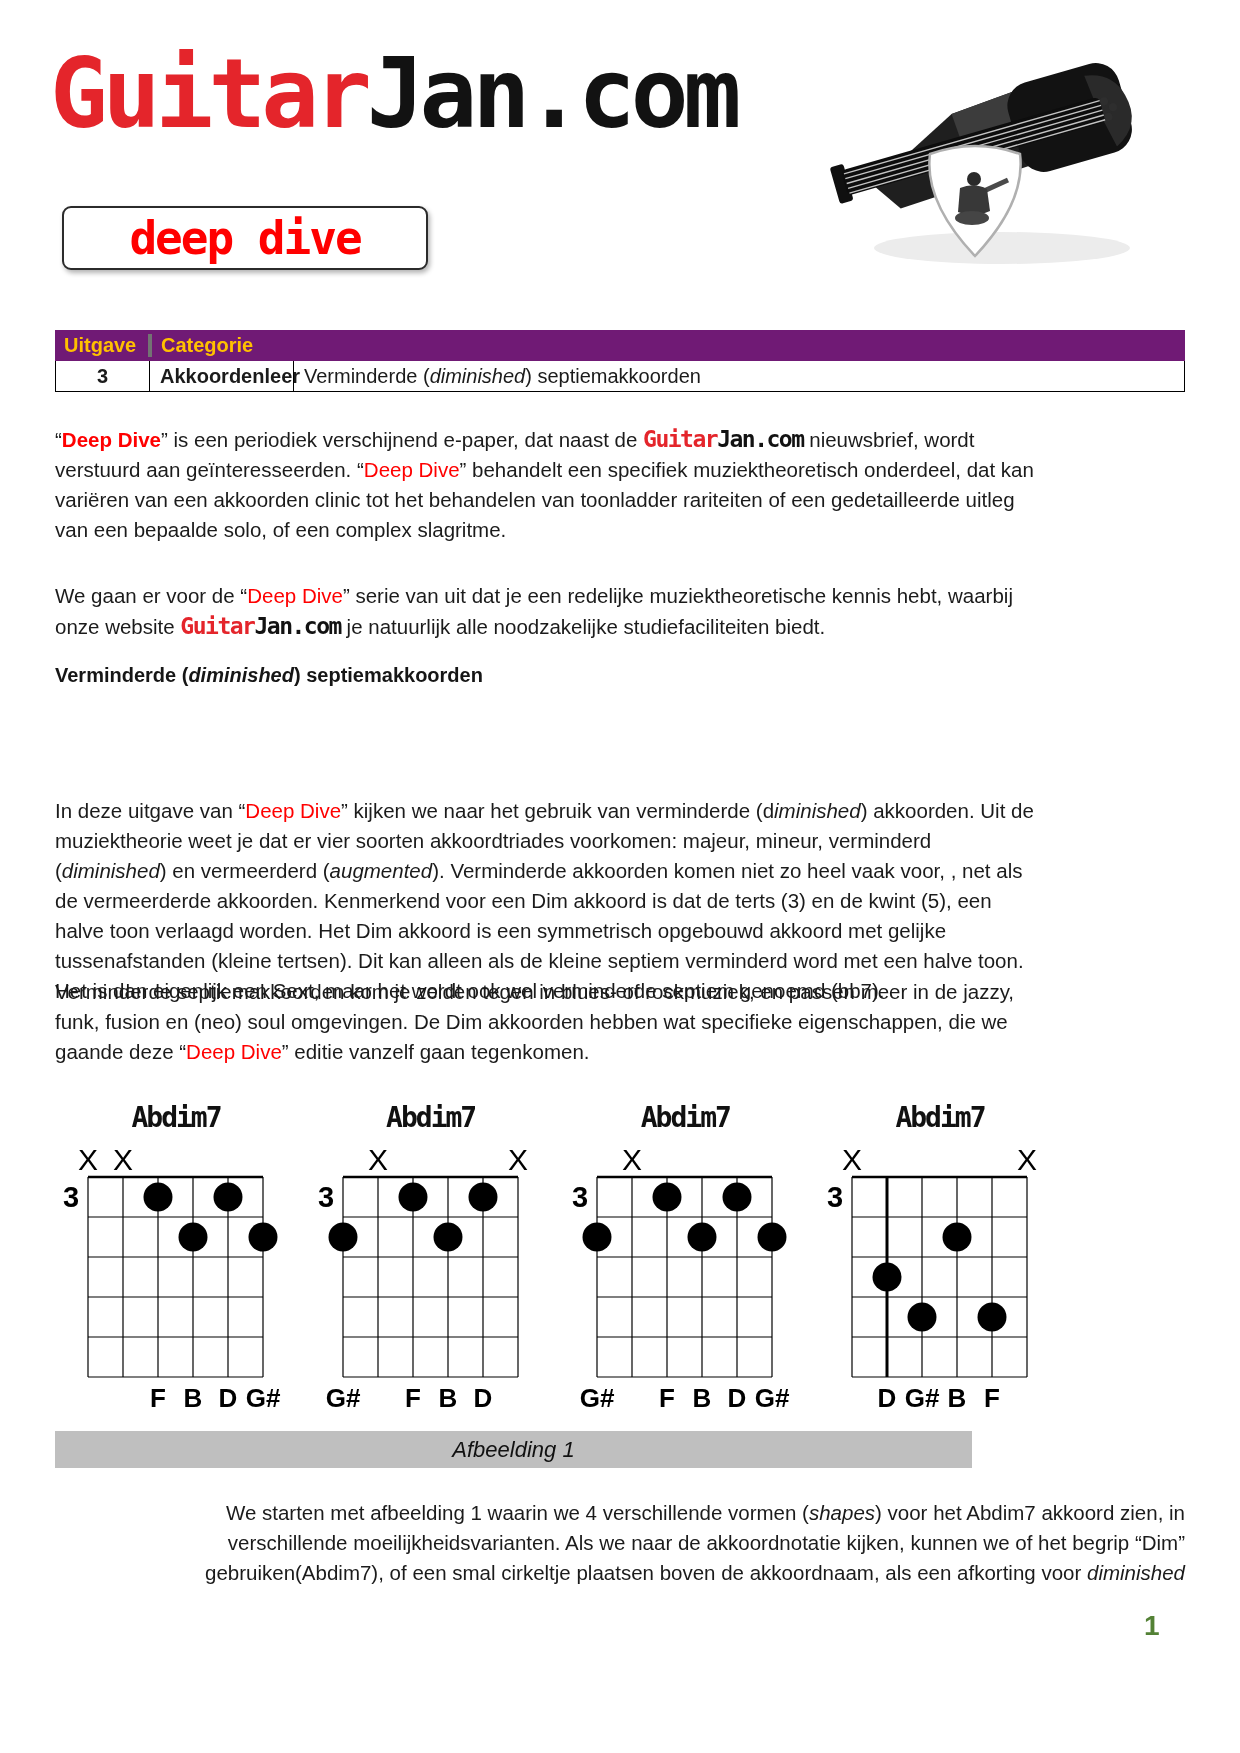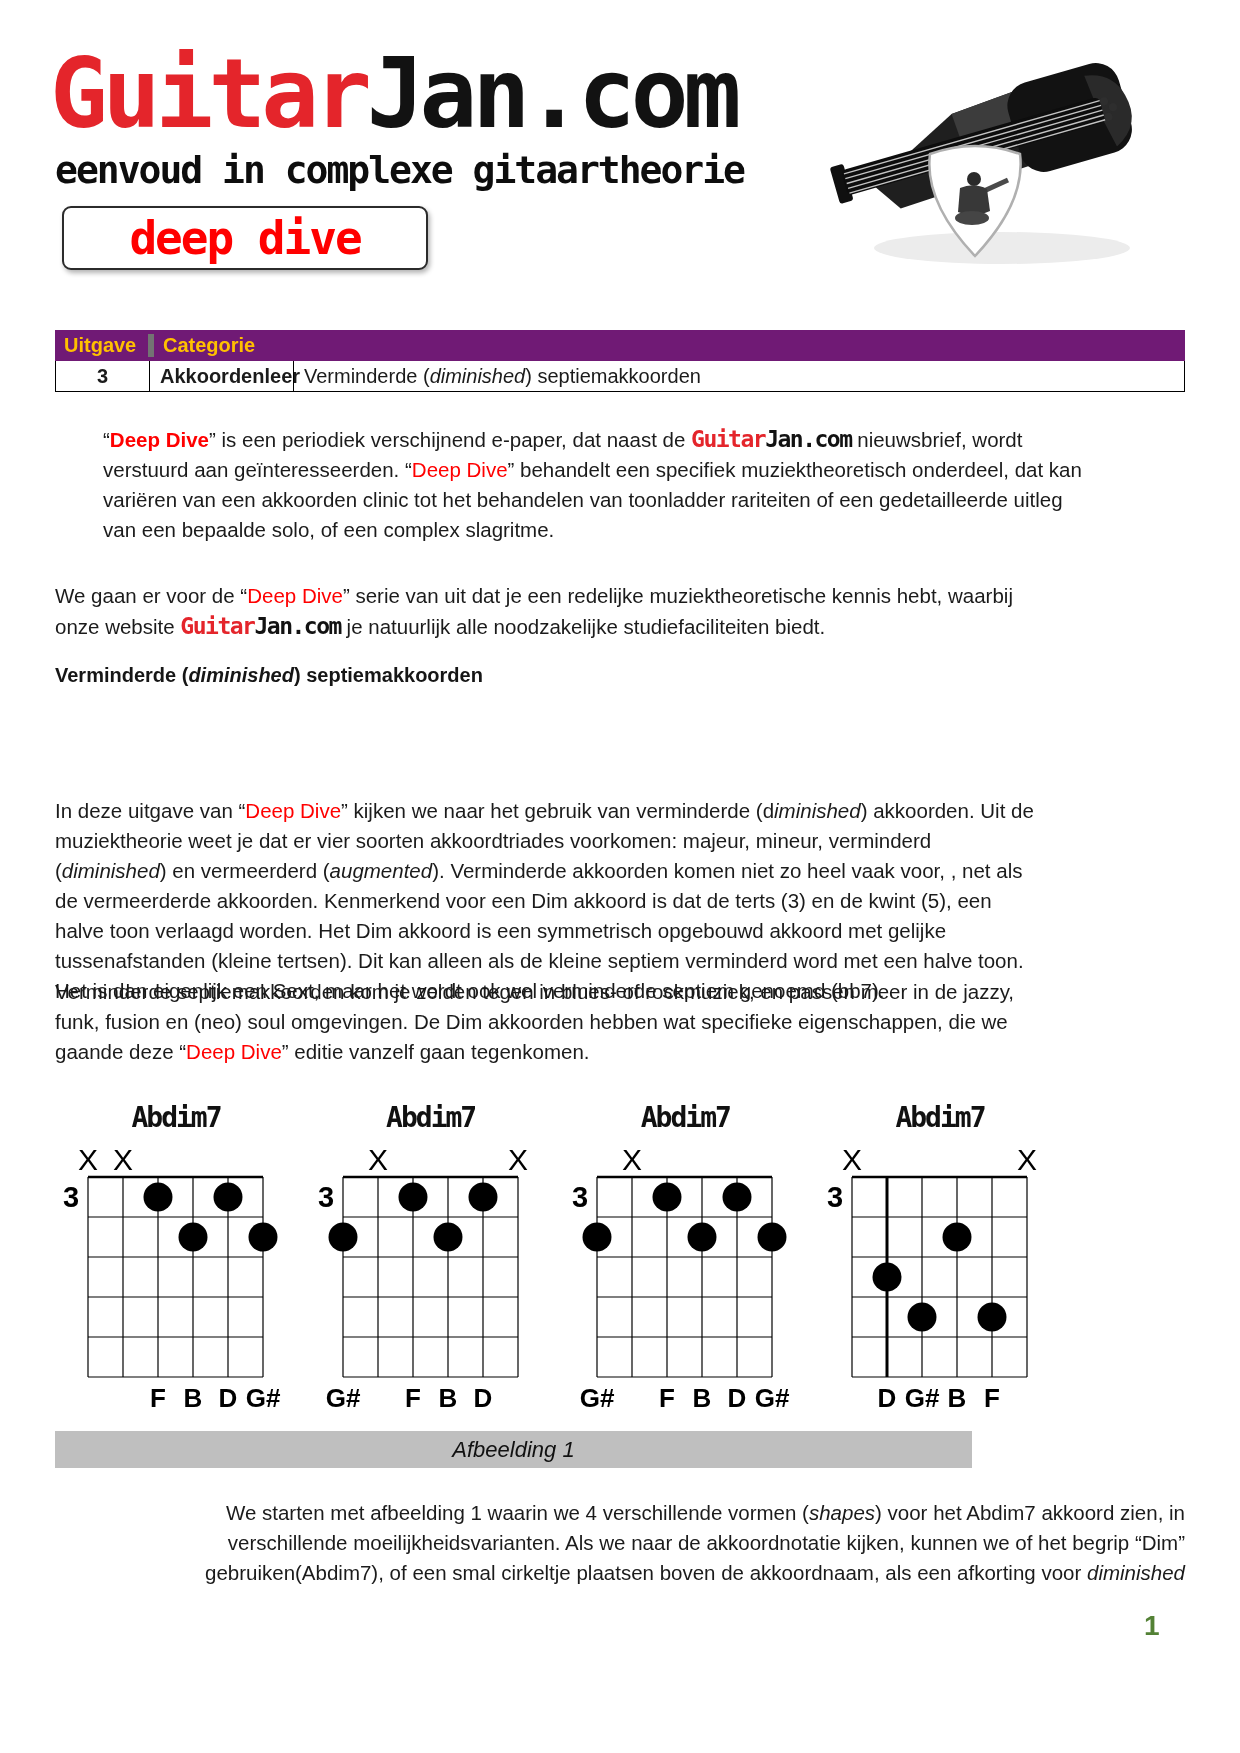--- a/index.html
+++ b/index.html
@@ -20,32 +20,32 @@
   .badge{position:absolute;left:62px;top:206px;width:362px;height:60px;border:2.5px solid #2b2b2b;border-radius:9px;
          box-shadow:2px 3px 5px rgba(0,0,0,.3);display:flex;align-items:center;justify-content:center;background:#fff;}
   .badge span{font-size:46px;letter-spacing:-2px;color:var(--accent-red);}
   .art{position:absolute;left:812px;top:46px;}
 
   
   .meta{position:absolute;left:55px;top:330px;width:1130px;font-size:20px;}
   .meta-row{display:flex;width:100%;box-sizing:border-box;}
   .meta-head{background:#701a75;color:var(--table-header-text);font-weight:bold;height:31px;align-items:center;}
   .meta-head .c{box-sizing:border-box;padding-left:9px;}
-  .meta-head .c+ .c{border-left:6px solid #737373;}
+  .meta-head .c+ .c{border-left:4px solid #737373;}
   .meta-body{height:31px;align-items:center;border:1.5px solid #000;border-top:none;box-sizing:border-box;}
   .meta-body .c{box-sizing:border-box;height:100%;display:flex;align-items:center;}
   .meta-body .c+ .c{border-left:1.5px solid #000;}
   .c1{width:93px;} .c2{width:144px;} .c3{flex:1;}
   .meta-body .c1{justify-content:center;font-weight:bold;}
   .meta-body .c2{padding-left:10px;font-weight:bold;}
   .meta-body .c3{padding-left:10px;}
 
   
   .para{position:absolute;left:55px;width:1130px;font-size:20.5px;line-height:30px;white-space:pre-wrap;}
-  .p1{top:424px;margin-left:48px;} .p2{top:581px;} .p3{top:756px;margin-top:40px;} .p4{top:977px;} .p5{top:1498px;text-align:right;}
+  .p1{top:424px;} .p2{top:581px;} .p3{top:756px;margin-top:40px;} .p4{top:977px;} .p5{top:1498px;text-align:right;}
   .section-heading{position:absolute;left:55px;top:664px;width:1130px;font-size:20px;font-weight:bold;color:#161616;}
   .seg-red{color:var(--accent-red);}
   .seg-red-bold{color:var(--accent-red);font-weight:bold;}
   .seg-italic{font-style:italic;}
   .seg-logo-red,.seg-logo-black{font-family:"DejaVu Sans Mono",monospace;font-weight:bold;font-size:23px;letter-spacing:-1.5px;}
   .seg-logo-red{color:var(--logo-red);}
   .seg-logo-black{color:var(--logo-black);}
 
   
   .figure{position:absolute;left:60px;top:1096px;width:996px;display:flex;justify-content:space-between;}
@@ -54,21 +54,20 @@
   .caption{position:absolute;left:55px;top:1431px;width:917px;height:37px;background:var(--caption-bg);
            display:flex;align-items:center;justify-content:center;font-size:22px;font-style:italic;color:#111;}
   .pagenum{position:absolute;left:1144px;top:1610px;font-size:28px;font-weight:bold;color:var(--page-green);}
 </style>
 </head>
 <body>
 
 <div class="page">
 
   <div class="logo techno"><span class="lr">Guitar</span><span class="lb">Jan.com</span></div>
-  <div class="tagline techno">eenvoud in complexe gitaartheorie</div>
   <div class="badge">
     <span class="techno">deep dive</span>
   </div>
 
   <svg class="art" width="350" height="240" viewBox="0 0 350 240">
     <ellipse cx="190" cy="202" rx="128" ry="16" fill="#ececec"></ellipse>
     <g transform="rotate(-16 180 100)">
       <path d="M55 105 L150 58 L235 52 L245 128 L75 135 Z" fill="#1f1f1f"></path>
       <path d="M150 58 L235 52 L240 90 L152 92 Z" fill="#3c3c3c"></path>
       <rect x="205" y="48" width="115" height="92" rx="24" fill="#121212"></rect>

